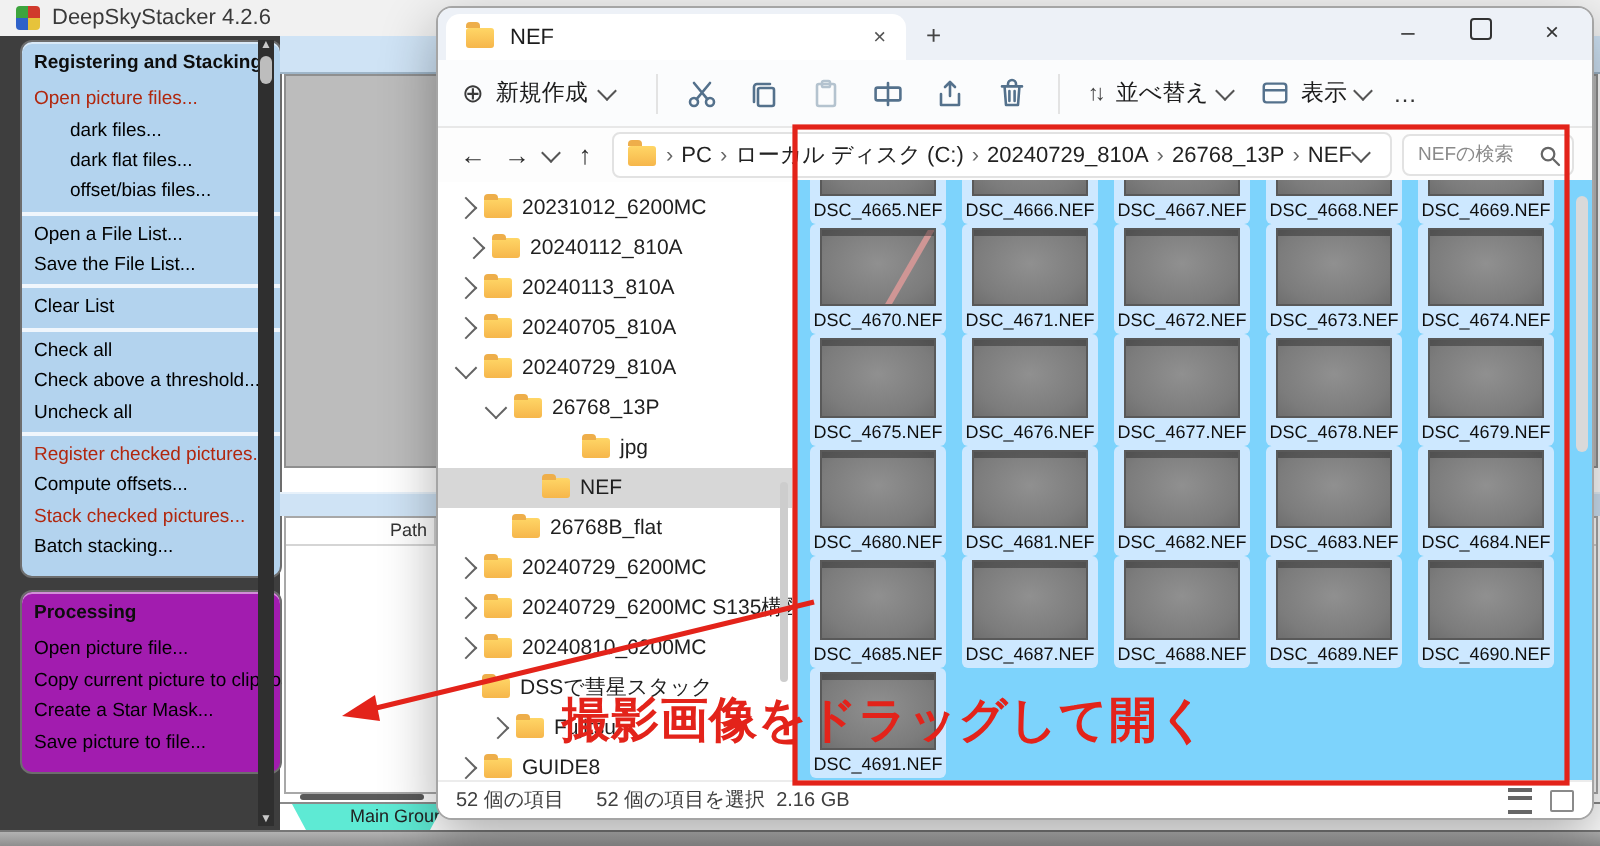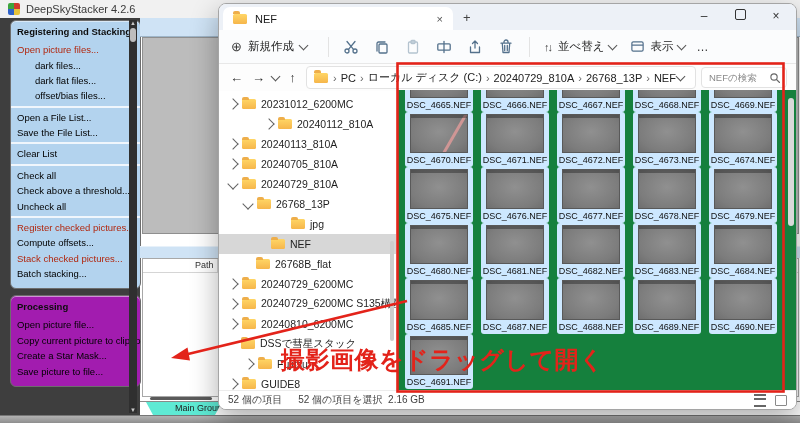--- a/index.html
+++ b/index.html
@@ -85,21 +85,21 @@
   .fold:before{content:"";position:absolute;top:-2.5px;left:0;width:6.5px;height:3px;background:#eeae4a;border-radius:2px 2px 0 0}
 
   #tree{position:absolute;left:0;top:86px;width:177px;bottom:18px;overflow:hidden;padding-top:4px;box-sizing:border-box}
   .trow{height:20px;display:flex;align-items:center;gap:5px;font-size:10.5px;color:#1f1f1f;white-space:nowrap;box-sizing:border-box}
   .trow.sel{background:#d7d7d7}
   .tch{width:7px;height:7px;display:inline-block;flex:0 0 auto}
   .tch.r{border-right:1.2px solid #636363;border-bottom:1.2px solid #636363;transform:rotate(-45deg)}
   .tch.d{border-right:1.2px solid #636363;border-bottom:1.2px solid #636363;transform:rotate(45deg)}
   #tscroll{position:absolute;left:171px;top:237px;width:4px;height:100px;background:#cdcdcd;border-radius:2px}
 
-  #filepane{position:absolute;left:178px;top:86px;right:0;bottom:18px;overflow:hidden;background:#15803d}
+  #filepane{position:absolute;left:178px;top:86px;right:0;bottom:18px;overflow:hidden;background:#7dd3fc}
   #grid{position:absolute;left:8px;top:-34px;display:grid;grid-template-columns:repeat(5,76px);grid-auto-rows:55.5px}
   .fcell{width:68px;background:#cde8ff;border-radius:3px;padding:2px 0;box-sizing:border-box;
     display:flex;flex-direction:column;align-items:center;gap:2px}
   .fthumb{width:56px;height:38px;border:1px solid #595959;box-sizing:content-box;position:relative;overflow:hidden;
     background:radial-gradient(ellipse at 50% 45%,#909090 0%,#7c7c7c 70%,#6e6e6e 100%)}
   .fthumb:after{content:"";position:absolute;left:0;top:0;right:0;height:3px;background:rgba(40,40,40,.45)}
   .flabel{font-size:9px;color:#101010;white-space:nowrap}
   .trail{position:absolute;top:-5px;right:13px;width:2.5px;height:52px;background:#cf9695;transform:rotate(30deg)}
   #fscroll{position:absolute;right:2px;top:8px;width:6px;height:128px;background:#d9d9d9;border-radius:3px}
 
@@ -294,21 +294,21 @@
         </svg>
     </div>
   </div>
 
   <div id="tree">
       <div class="trow" style="padding-left: 10px; text-align: center;">
         <span class="tch r"></span>
         <span class="fold"></span>
         <span>20231012_6200MC</span>
       </div>
-      <div class="trow" style="padding-left: 14px; margin-left: 32px;">
+      <div class="trow" style="padding-left: 14px;">
         <span class="tch r"></span>
         <span class="fold"></span>
         <span>20240112_810A</span>
       </div>
       <div class="trow" style="padding-left: 10px;">
         <span class="tch r"></span>
         <span class="fold"></span>
         <span>20240113_810A</span>
       </div>
       <div class="trow" style="padding-left: 10px;">

